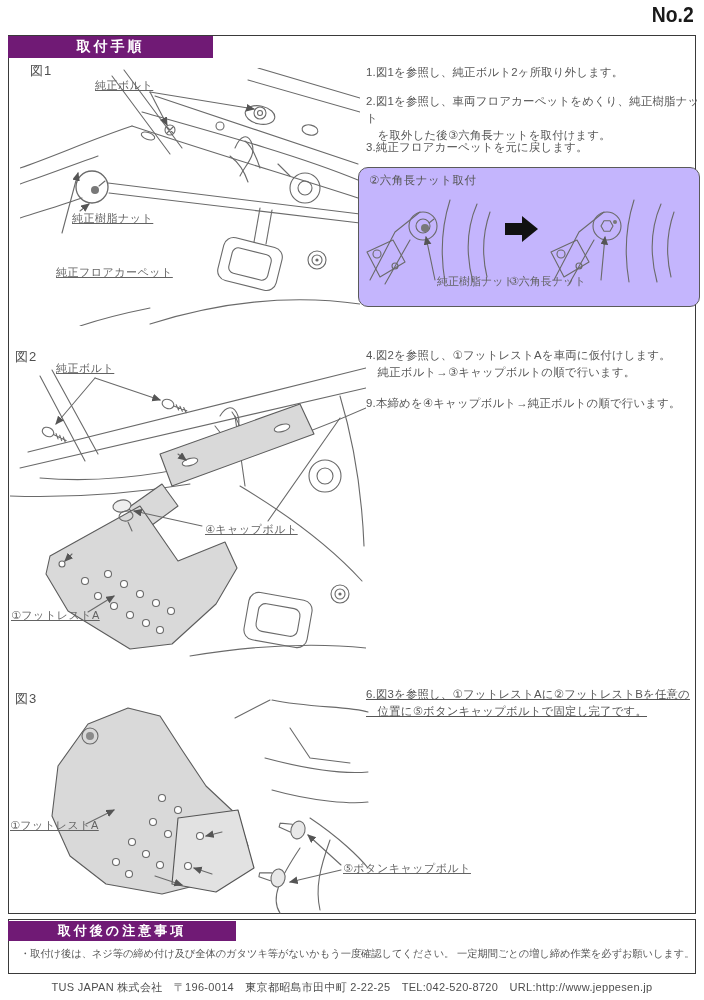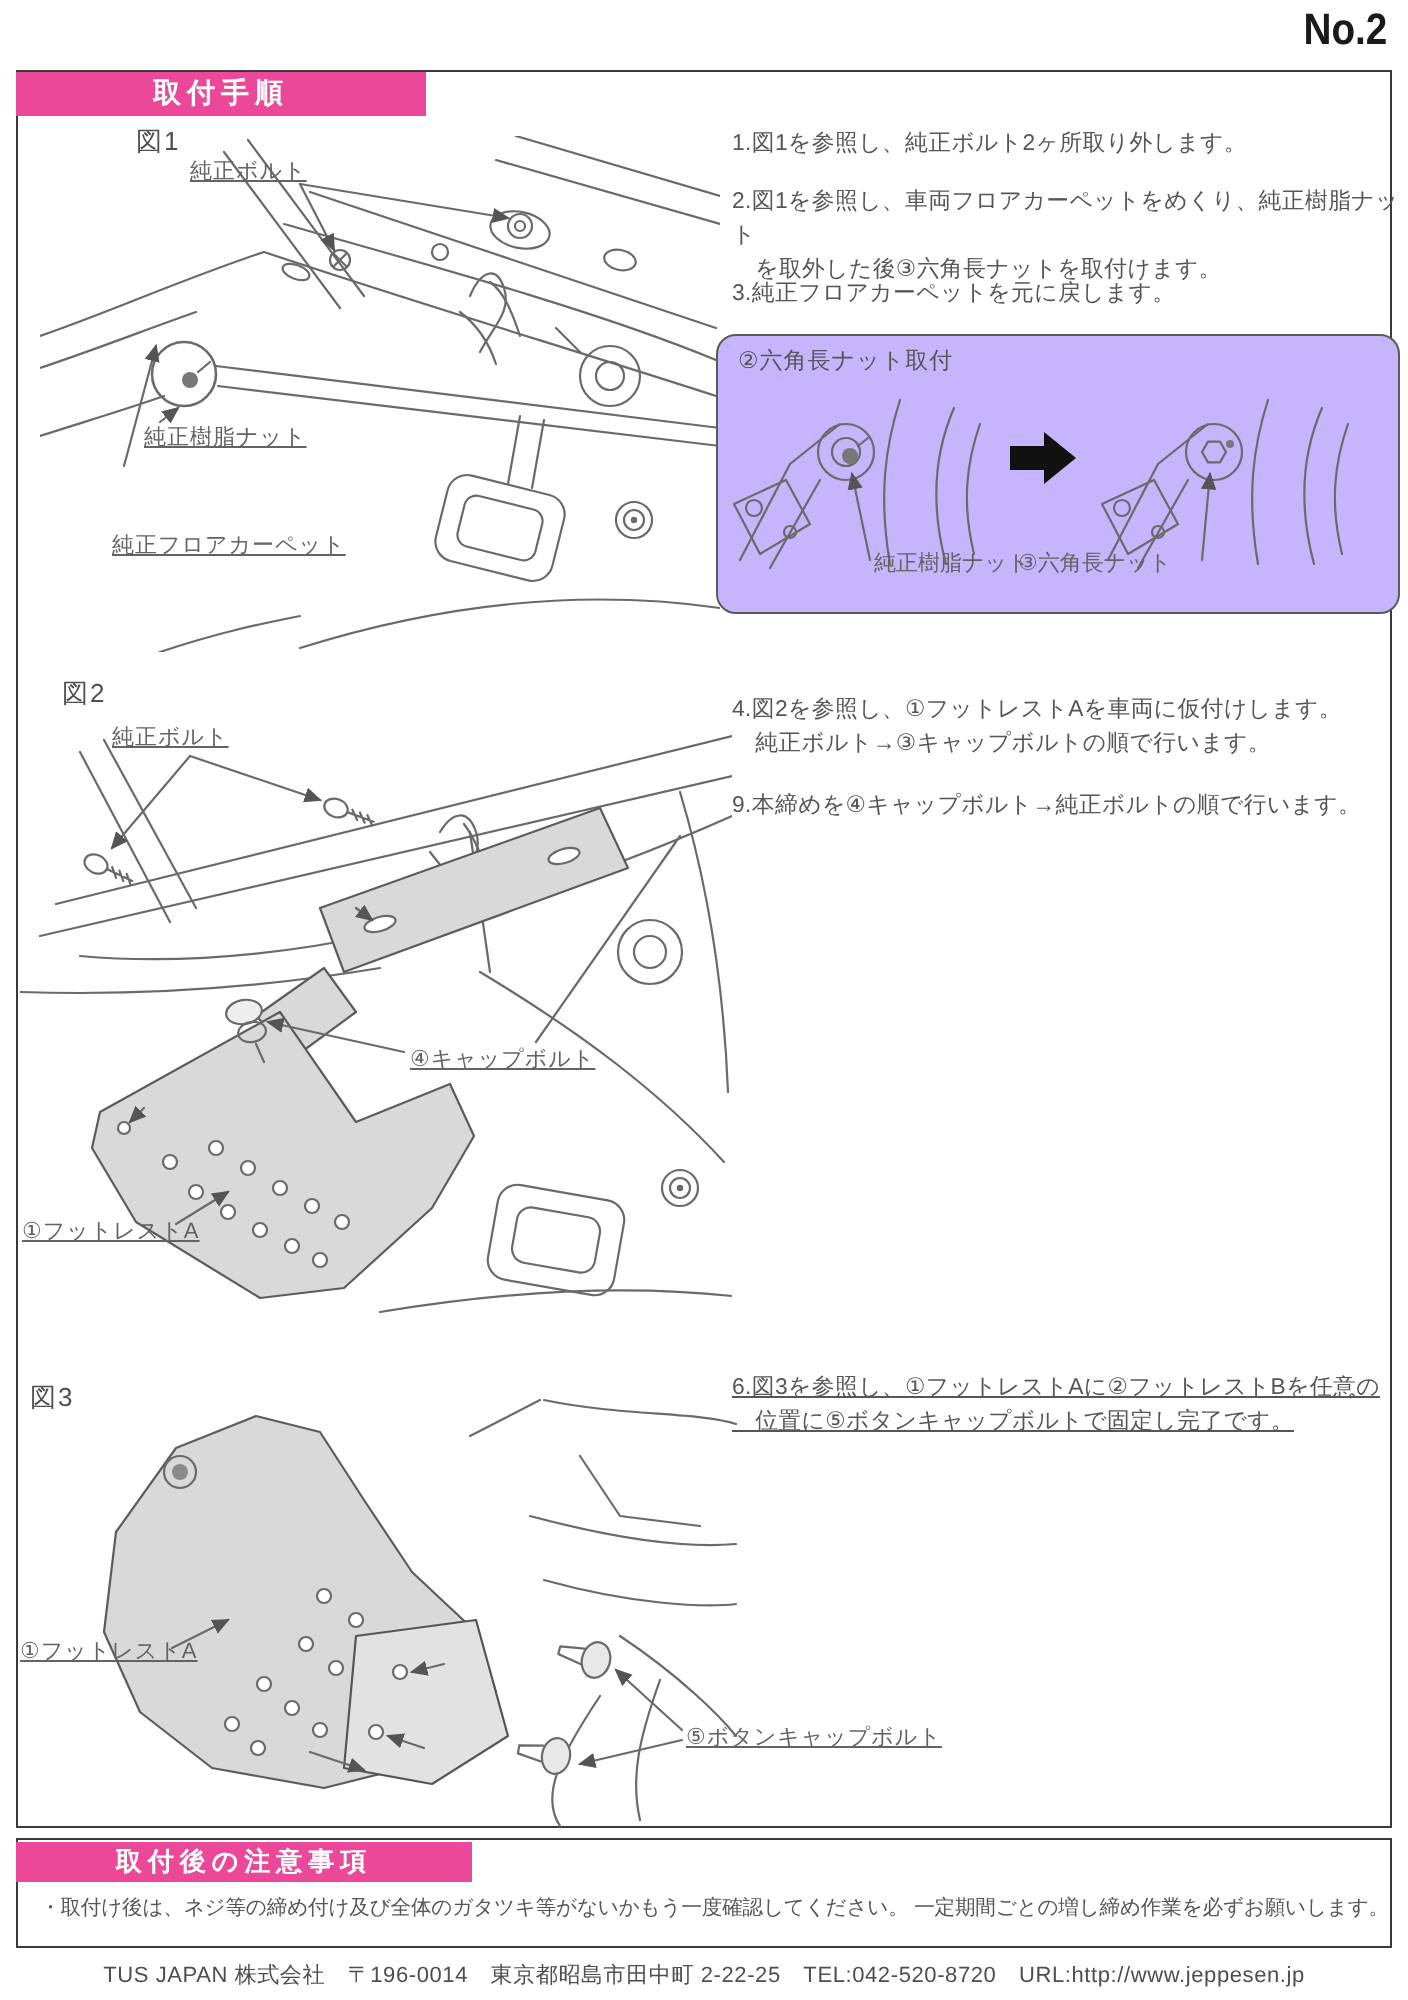--- a/index.html
+++ b/index.html
@@ -6,21 +6,21 @@
   body{
     width:704px;height:1000px;position:relative;background:#ffffff;
     font-family:"Liberation Sans","DejaVu Sans",sans-serif;
     color:#555;overflow:hidden;
   }
   .abs{position:absolute;}
   .page-no{top:2px;right:10px;font-size:22px;font-weight:bold;color:#1a1a1a;
     transform:scaleX(.88);transform-origin:right top;letter-spacing:0px;}
   .main-box{left:8px;top:35px;width:686px;height:877px;border:1.5px solid #3a3a3a;background:#fff;}
   .notes-box{left:8px;top:919px;width:686px;height:53px;border:1.5px solid #3a3a3a;background:#fff;}
-  .bar{background:#ec4899;color:#fff;font-weight:bold;display:flex;align-items:center;justify-content:center;letter-spacing:3px;}
+  .bar{background:#701a75;color:#fff;font-weight:bold;display:flex;align-items:center;justify-content:center;letter-spacing:3px;}
   .bar1{left:8px;top:36px;width:205px;height:22px;font-size:14px;}
   .bar2{left:8px;top:921px;width:228px;height:20px;font-size:13px;}
   .figlabel{font-size:13px;color:#4f4f4f;letter-spacing:1px;}
   .step{font-size:11.4px;line-height:1.5;color:#565656;white-space:pre-line;width:334px;letter-spacing:.2px;}
   .callout{font-size:11px;color:#636363;white-space:nowrap;letter-spacing:.5px;text-decoration:underline;}
   .inset{left:358px;top:167px;width:340px;height:138px;border:1.5px solid #5a5a5a;border-radius:10px;background:#c4b5fd;}
   .inset-title{left:10px;top:5px;font-size:11.5px;color:#565656;letter-spacing:.5px;}
   .inset-label{font-size:11px;color:#636363;white-space:nowrap;}
   .note-text{left:20px;top:947px;width:670px;font-size:10.3px;color:#565656;white-space:nowrap;letter-spacing:-.1px;}
   .footer{left:0;top:980px;width:704px;text-align:center;font-size:11px;color:#4e4e4e;letter-spacing:.3px;}
@@ -28,21 +28,21 @@
   svg path, svg line, svg circle, svg ellipse, svg polygon, svg rect{vector-effect:non-scaling-stroke;}
 </style>
 </head>
 <body>
 
 <div class="abs page-no">No.2</div>
 
 <div class="abs main-box"></div>
 <div class="abs bar bar1">取付手順</div>
 
-<div class="abs figlabel" style="left:30px;top:62px;margin-left:38px;">図1</div>
+<div class="abs figlabel" style="left:30px;top:62px;">図1</div>
 
 <svg class="abs" style="left:20px;top:68px;" width="340" height="258" viewBox="0 0 340 258">
   <defs>
     <marker id="ah1" markerWidth="9" markerHeight="8" refX="7" refY="3.5" orient="auto">
       <path d="M0,0L8,3.5L0,7Z" fill="#555"></path>
     </marker>
   </defs>
   <g stroke="#6a6a6a" stroke-width="1.1" fill="none" stroke-linecap="round" stroke-linejoin="round">
 
     <path d="M238,0 L340,30"></path>
@@ -161,21 +161,21 @@
       <path d="M112,12 C102,35 100,60 108,90"></path>
       <path d="M125,20 C118,40 116,60 122,85"></path>
       <path d="M52,88 L56,45" marker-end="url(#ah3)"></path>
     </g>
   </svg>
 
   <div class="abs inset-label" style="left:78px;top:106px;">純正樹脂ナット</div>
   <div class="abs inset-label" style="left:150px;top:106px;">③六角長ナット</div>
 </div>
 
-<div class="abs figlabel" style="left:15px;top:338px;margin-left:16px;">図2</div>
+<div class="abs figlabel" style="left:15px;top:348px;">図2</div>
 
 <svg class="abs" style="left:10px;top:356px;" width="356" height="306" viewBox="0 0 356 306">
   <defs>
       <marker id="ah4" markerWidth="9" markerHeight="8" refX="7" refY="3.5" orient="auto">
         <path d="M0,0L8,3.5L0,7Z" fill="#555"></path>
       </marker>
     </defs>
   <g stroke="#6a6a6a" stroke-width="1.1" fill="none" stroke-linecap="round" stroke-linejoin="round">
 
     <path d="M18,96 L356,12"></path>

